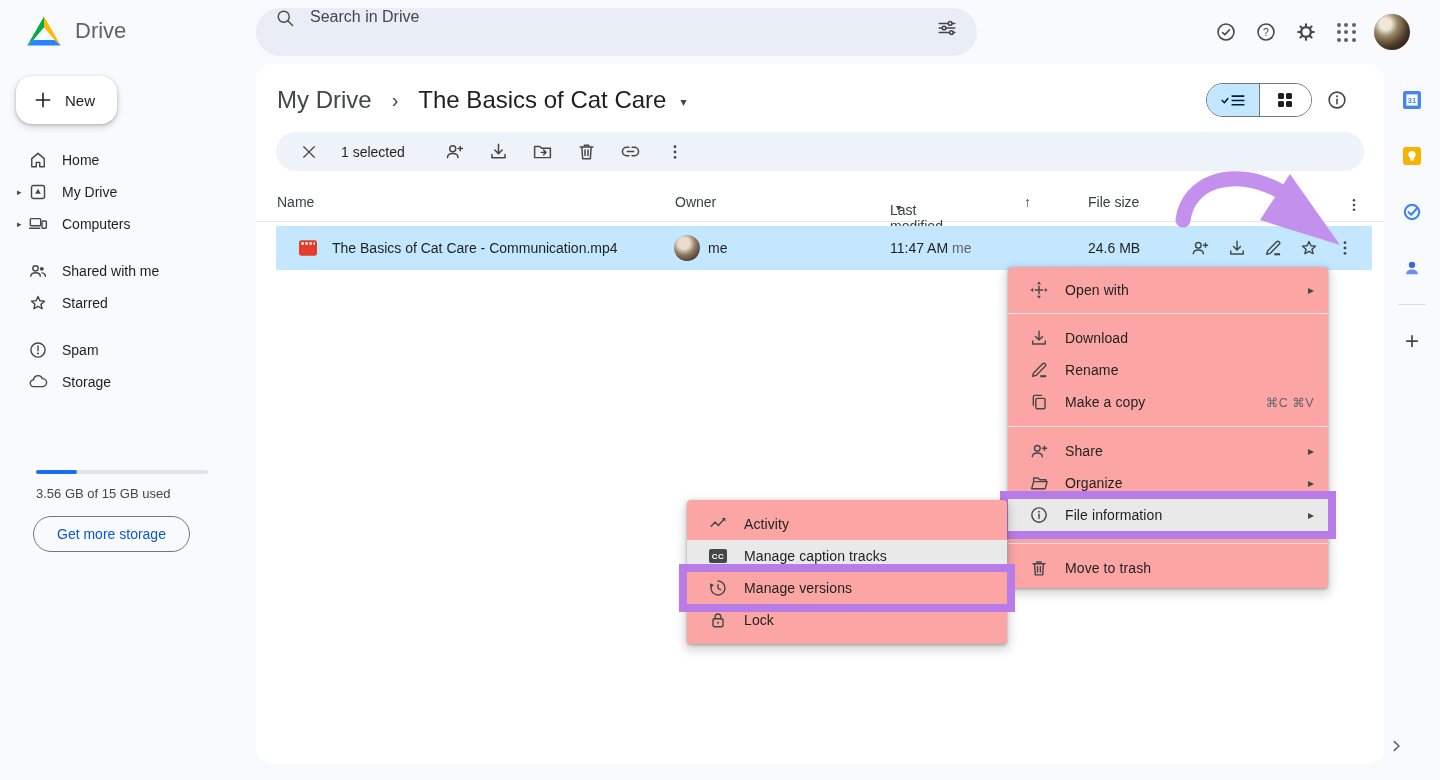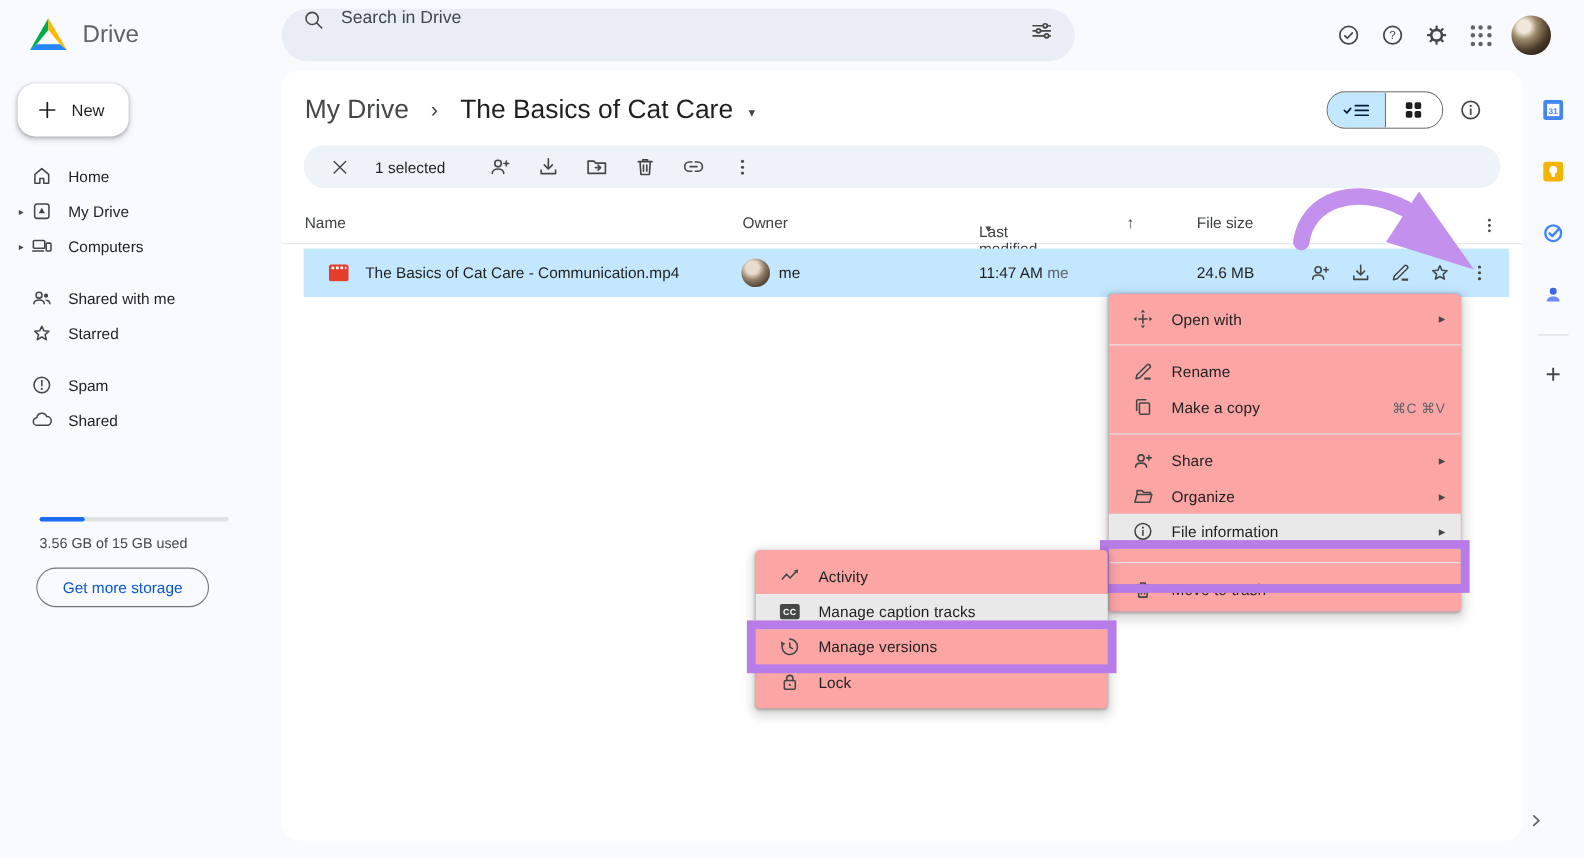--- a/index.html
+++ b/index.html
@@ -259,21 +259,21 @@
             </svg>
         </span>
         <span>Spam</span>
       </div>
       <div class="nav-item">
         <span class="row-ic">
           <svg width="20" height="20" viewBox="0 0 24 24">
               <path class="st" d="M7 17.5a4.1 4.1 0 0 1-.4-8.2A5.6 5.6 0 0 1 17.4 8a4.3 4.3 0 0 1 .3 9.5z"></path>
             </svg>
         </span>
-        <span>Shared</span>
+        <span>Storage</span>
       </div>
     </nav>
 
     <div class="storage-bar">
       <div class="storage-fill" style="width: 23.7%;"></div>
     </div>
     <div class="storage-text">3.56 GB of 15 GB used</div>
     <button class="more-storage">Get more storage</button>
   </aside>
 
@@ -447,20 +447,28 @@
         </svg>
       </span>
       <span class="lbl">Open with</span>
       <span class="sub-arrow">▸</span>
     </div>
     <div class="mdiv"></div>
     <div class="sec1">
       <div class="mi">
         <span class="mic">
           <svg width="20" height="20" viewBox="0 0 24 24">
+              <path class="st" d="M12 3.8v10.4 M7.8 10.2l4.2 4.2 4.2-4.2 M4.5 15.5v3.7h15v-3.7"></path>
+            </svg>
+        </span>
+        <span class="lbl">Download</span>
+      </div>
+      <div class="mi">
+        <span class="mic">
+          <svg width="20" height="20" viewBox="0 0 24 24">
               <path class="st" d="M4.5 19.5l1-4L16.7 4.3a1.6 1.6 0 0 1 2.3 0l.7.7a1.6 1.6 0 0 1 0 2.3L8.5 18.5z"></path>
               <path d="M13.5 19.5h7" stroke="#444746" stroke-width="2.6"></path>
             </svg>
         </span>
         <span class="lbl">Rename</span>
       </div>
       <div class="mi">
         <span class="mic">
           <svg width="20" height="20" viewBox="0 0 24 24">
               <rect class="st" x="8.2" y="7.6" width="11" height="12.4" rx="1.4"></rect>

